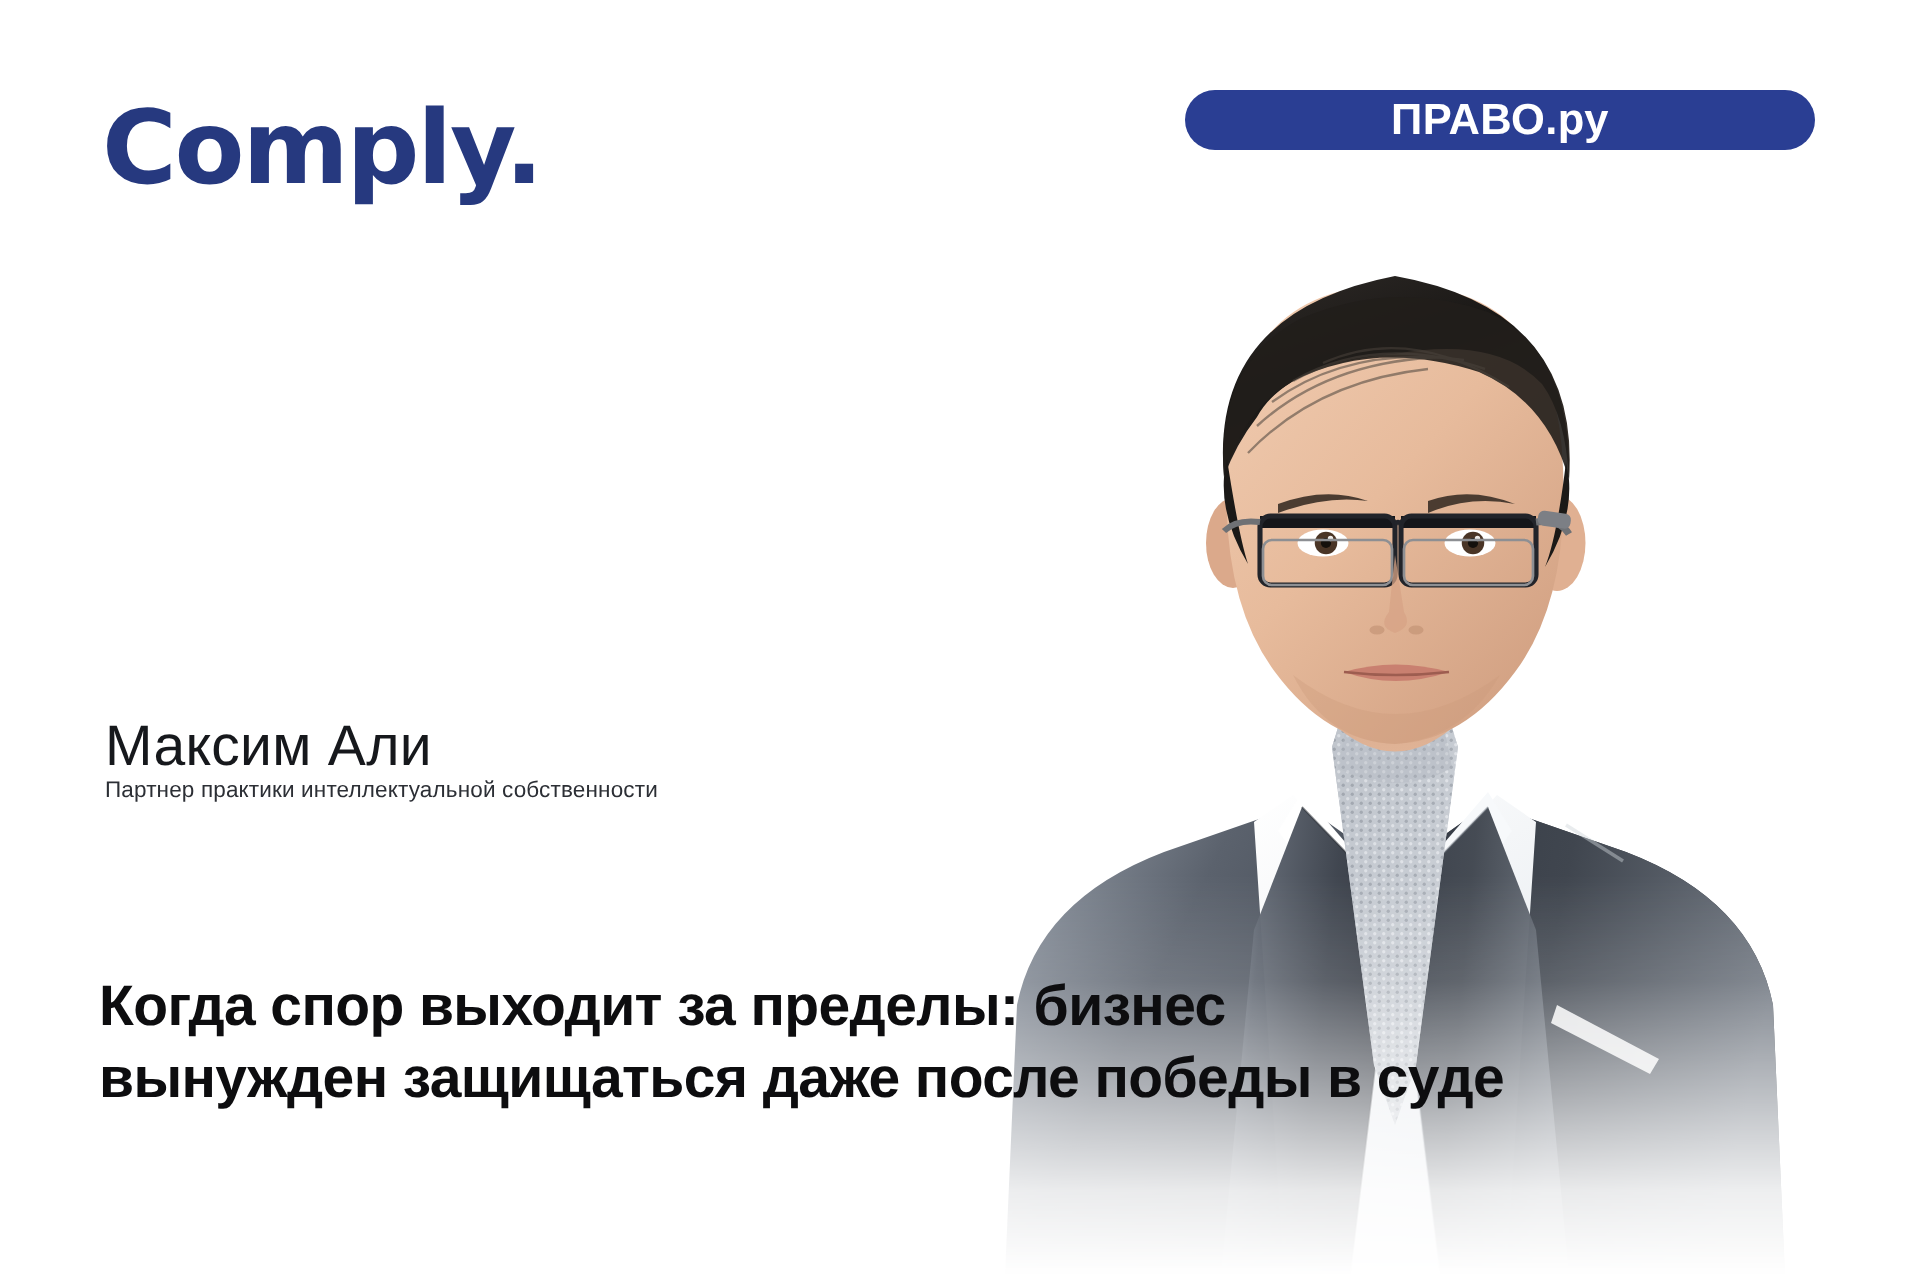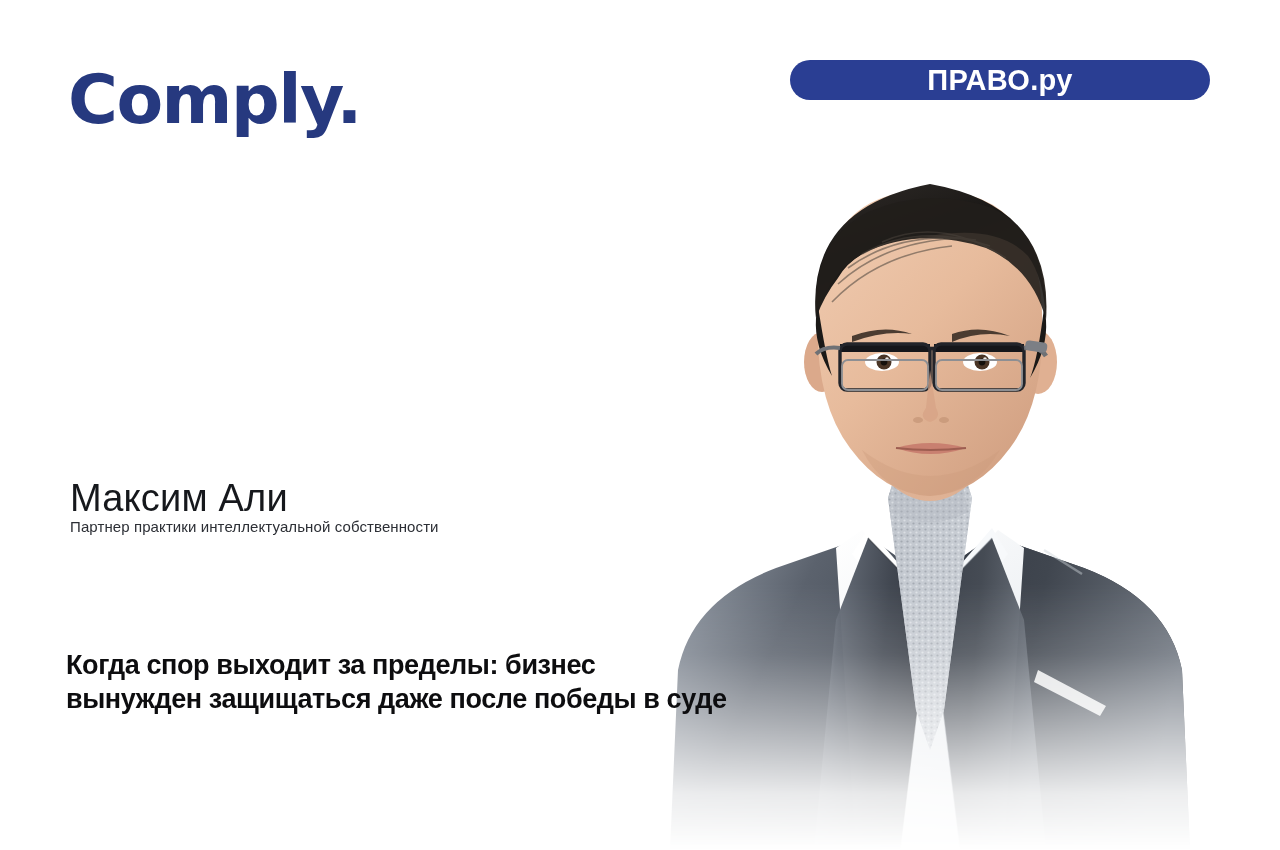--- a/index.html
+++ b/index.html
@@ -79,21 +79,21 @@
     line-height: 1.42;
     letter-spacing: 0.1px;
   }
 
   
   .headline {
     position: absolute;
     left: 66px;
     top: 648px;
     width: 1160px;
-    font-size: 27px;
+    font-size: 38px;
     font-weight: 700;
     color: #0d0d0f;
     line-height: 1.26;
     letter-spacing: -0.4px;
     z-index: 5;
   }
   .headline-line { display: block; white-space: nowrap; }
 
   
   .portrait {

